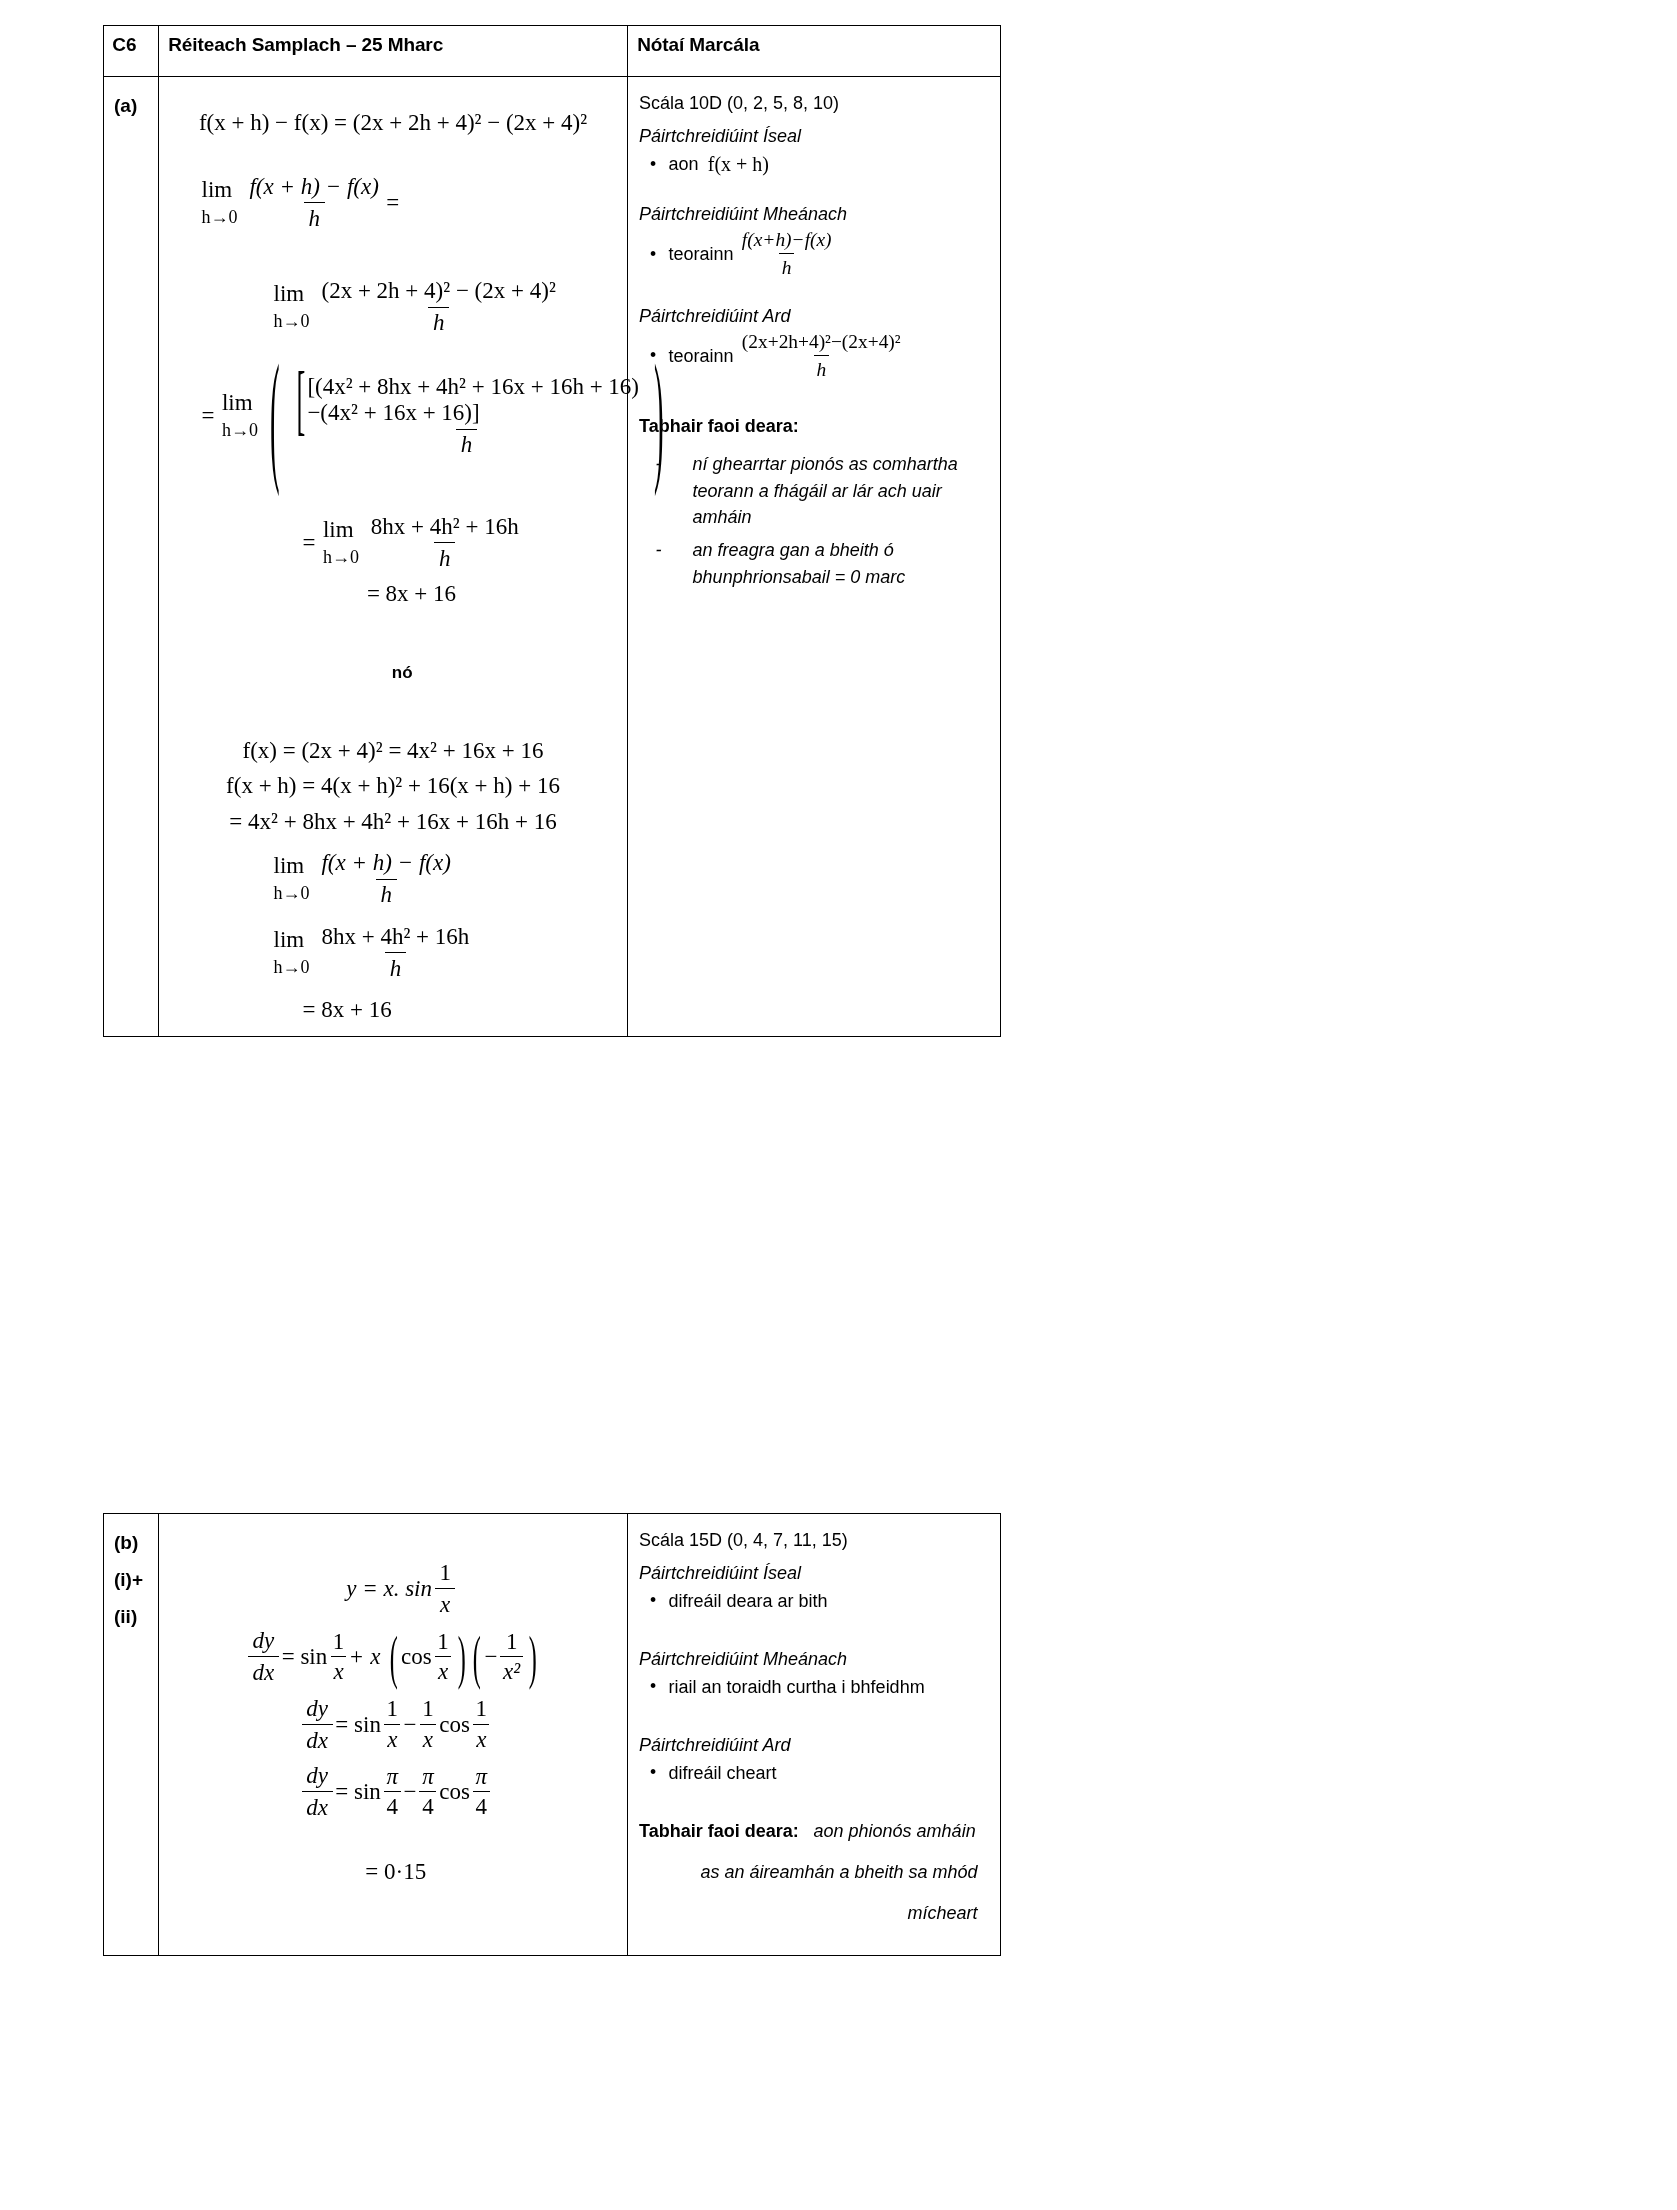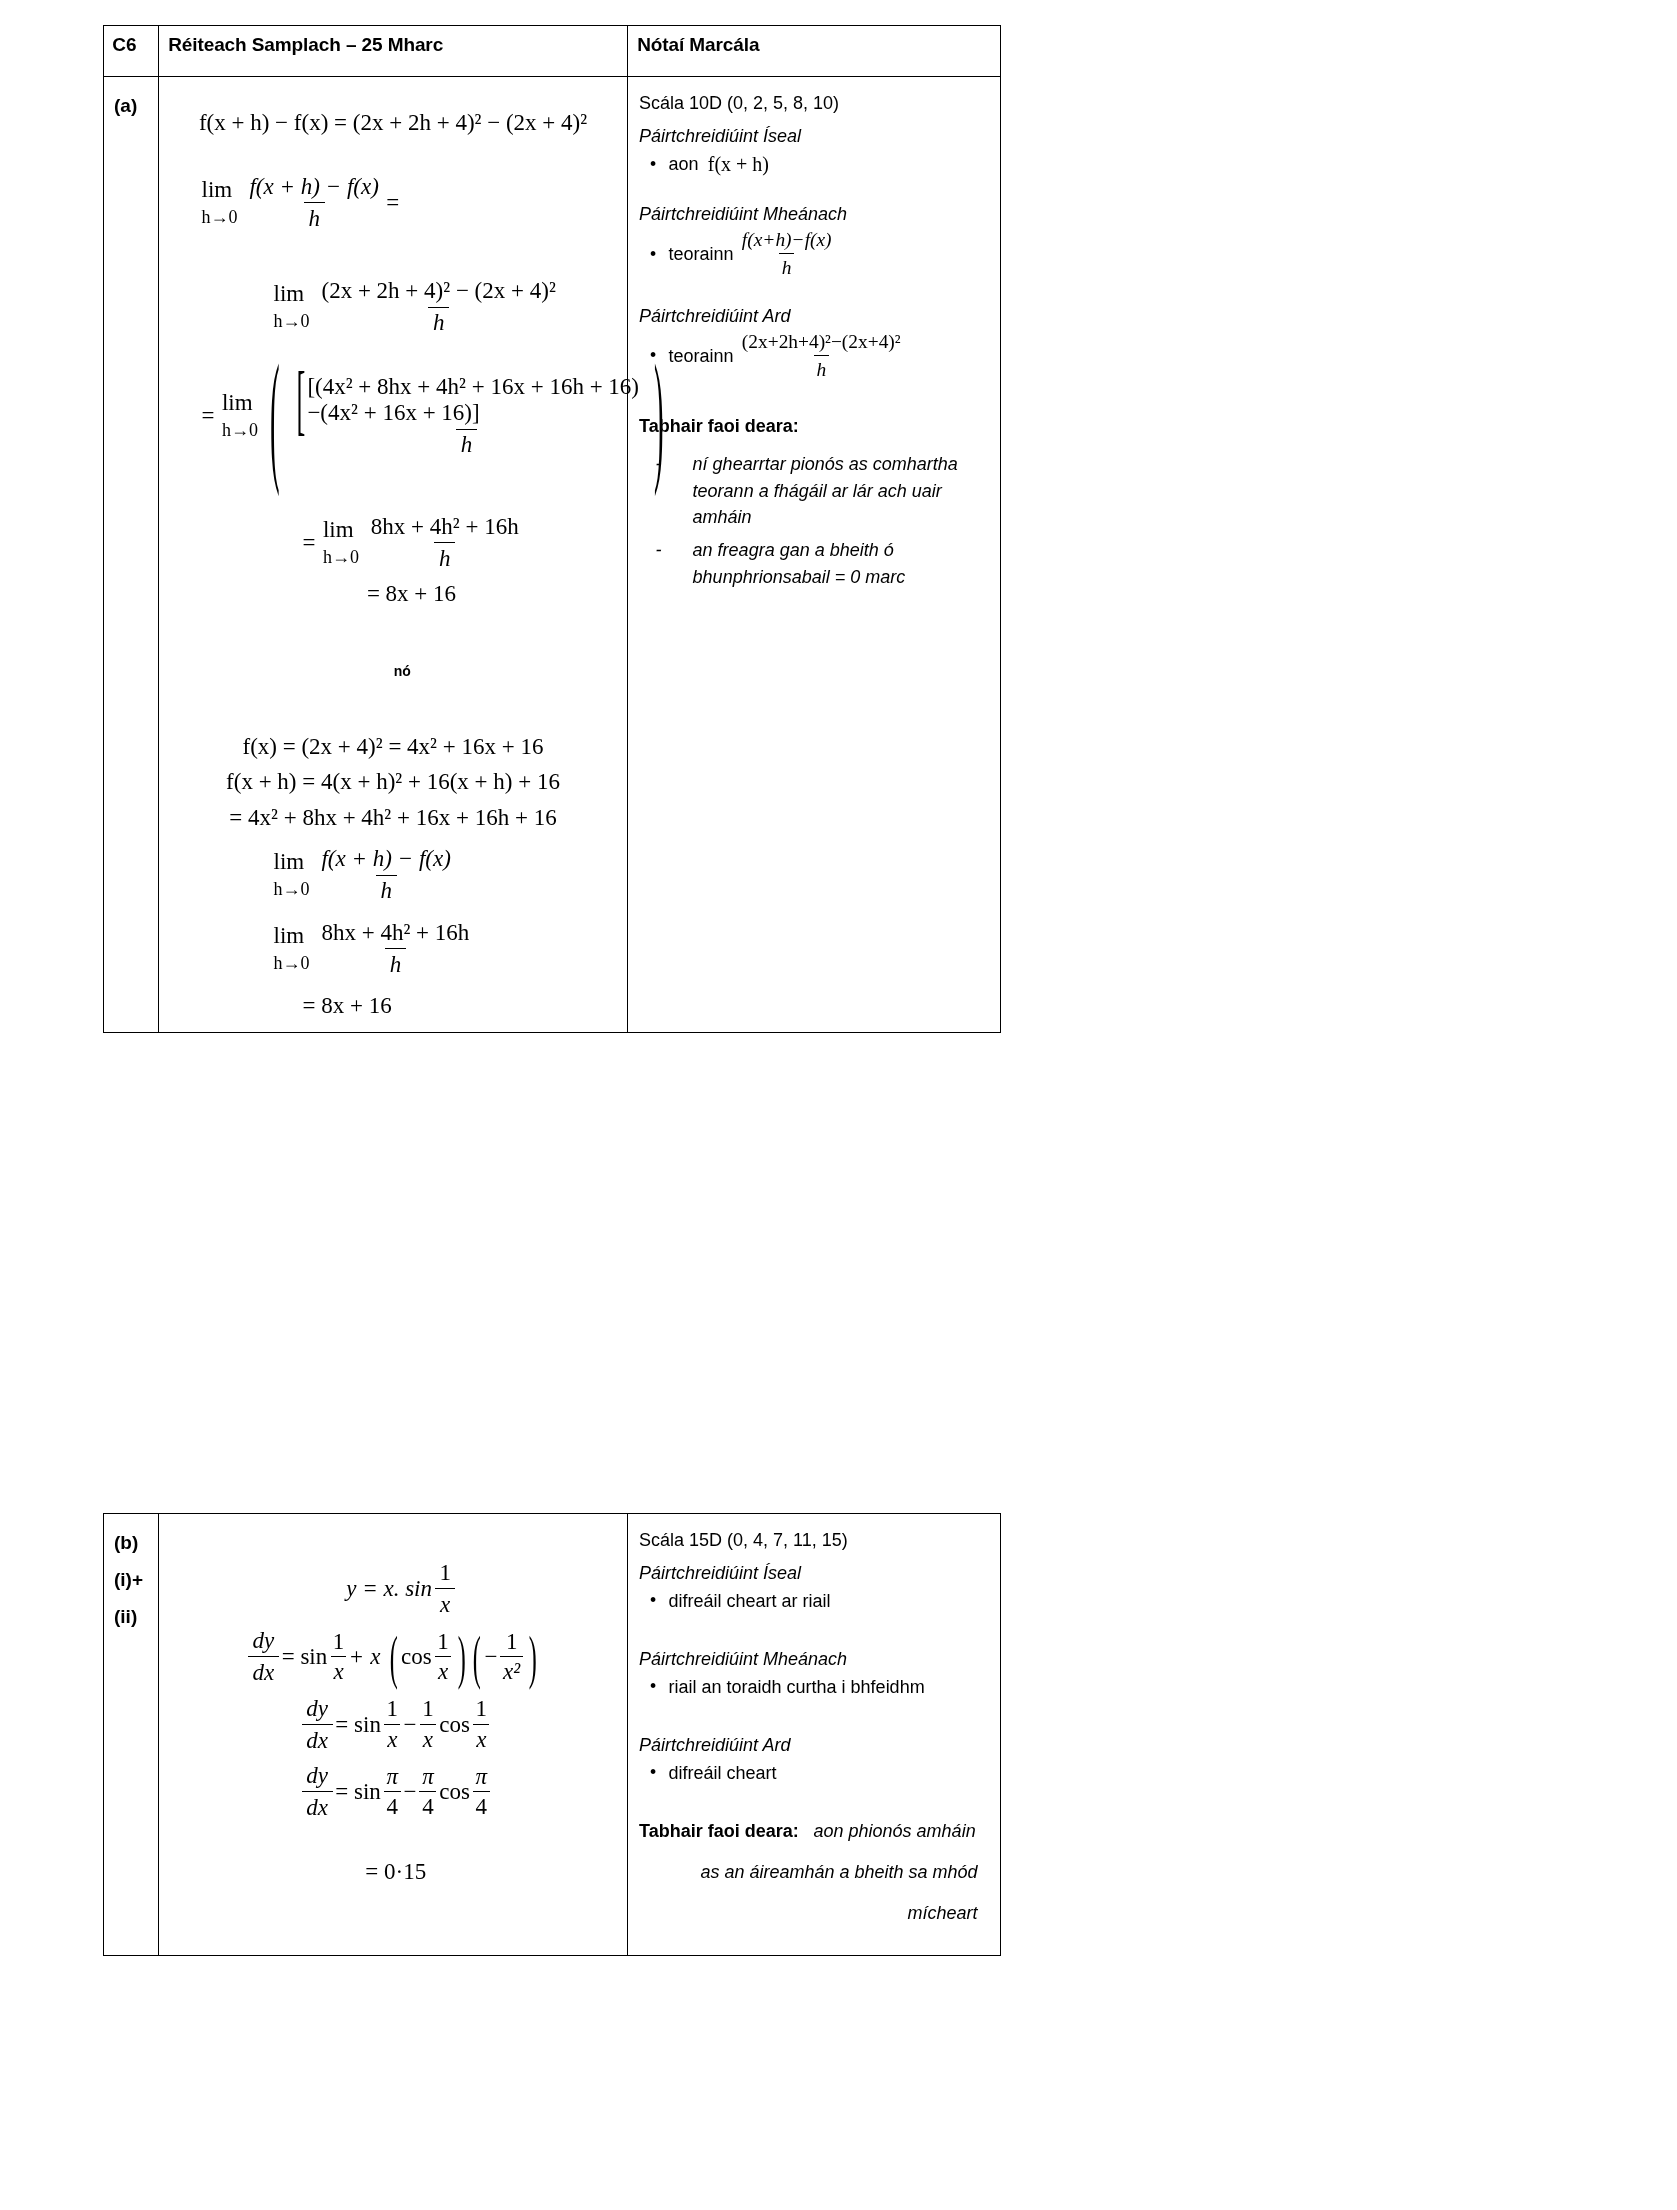--- a/index.html
+++ b/index.html
@@ -173,21 +173,21 @@
     font-size: 23px;
     transform-origin: center center;
     line-height: 1;
   }
   .paren-xl { transform: scaleY(6.4) scaleX(1.25); margin: 0 8.3px; }
   .brack-lg { transform: scaleY(3.4) scaleX(1.15); margin: 0 2.8px; }
 
   .no-word {
     text-align: center;
     font-weight: bold;
-    font-size: 14px;
+    font-size: 17px;
     font-family: "Liberation Sans", sans-serif;
   }
   .indent-b   { padding-left: 109px; }
   .indent-c   { padding-left: 37px; }
 </style>
 </head>
 <body>
 
 <div class="page">
 
@@ -510,21 +510,21 @@
 
       </td>
 
       <td class="notes-cell">
 
         <div class="n-line">Scála 15D (0, 4, 7, 11, 15)</div>
         <div class="n-ital">Páirtchreidiúint Íseal</div>
 
         <div class="bullet-row">
           <span class="bullet-dot">•</span>
-          <span class="bullet-text">difreáil cheart ar riail</span>
+          <span class="bullet-text">difreáil deara ar bith</span>
         </div>
 
         <div class="n-gap-lg"></div>
 
         <div class="n-ital">Páirtchreidiúint Mheánach</div>
 
         <div class="bullet-row">
           <span class="bullet-dot">•</span>
           <span class="bullet-text">riail an toraidh curtha i bhfeidhm</span>
         </div>

